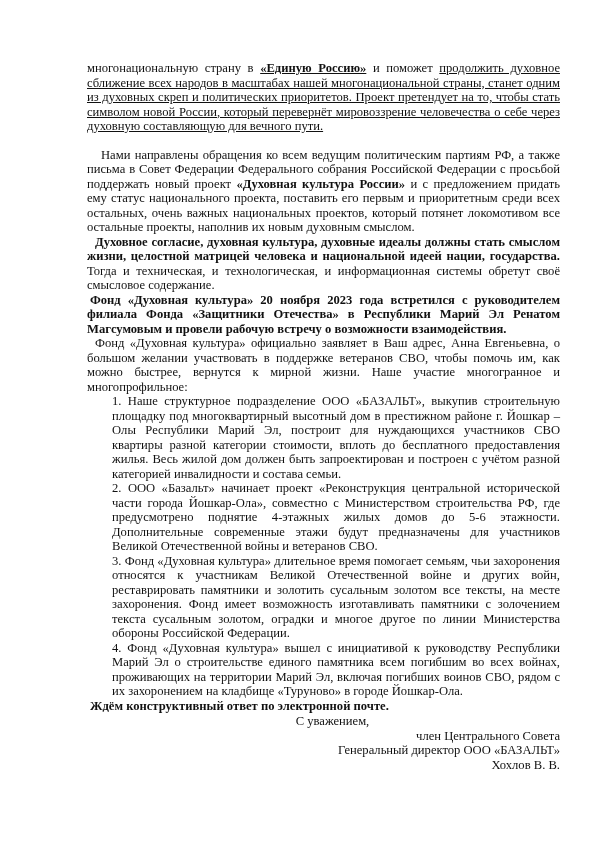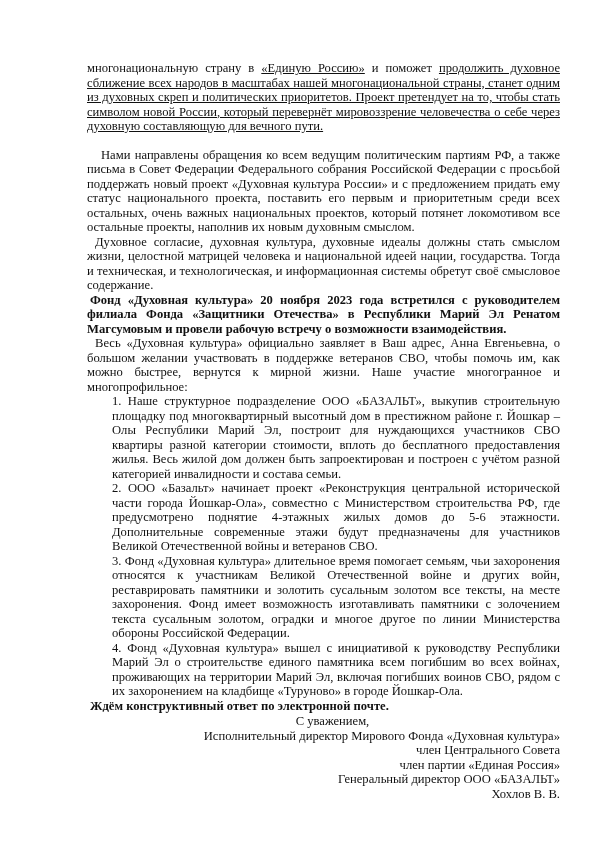--- a/index.html
+++ b/index.html
@@ -7,51 +7,49 @@
     .page {
       position: absolute; left: 87px; top: 61px; width: 473px;
       font-family: "Liberation Serif", serif; font-size: 12.6px; line-height: 14.5px;
       color: #111111; text-align: justify;
     }
     .p { margin: 0; }
     .ind { text-indent: 14px; }
     .ind2 { text-indent: 8px; }
     .ind3 { text-indent: 3px; font-weight: bold; }
     .gap { margin-top: 14px; }
-    b { font-weight: normal; }
+    b { font-weight: bold; }
     u { text-decoration: underline; text-underline-offset: 1px; }
     .item { text-indent: 0; margin-left: 25px; }
     .sig { margin-top: 1px; }
     .sigline { text-align: right; white-space: nowrap; margin: 0; }
     .sigfirst { display: flex; justify-content: center; white-space: nowrap; padding-left: 18px; }
   </style>
 </head>
 <body>
 
 <div class="page">
   <p class="p"><span>многонациональную страну в </span><b><u>«Единую Россию»</u></b><span> и  поможет </span><u>продолжить духовное сближение всех народов в масштабах нашей многонациональной страны, станет одним из духовных скреп и политических приоритетов. Проект претендует на то, чтобы стать символом новой России, который перевернёт мировоззрение человечества о себе через духовную составляющую для вечного пути.</u></p>
 
   <p class="p ind gap"><span>Нами направлены обращения ко всем ведущим политическим партиям РФ, а также письма в Совет Федерации Федерального собрания Российской Федерации с просьбой поддержать новый проект </span><b>«Духовная культура России»</b><span> и с предложением придать ему статус национального проекта, поставить его первым и приоритетным среди всех остальных, очень важных национальных проектов, который потянет локомотивом все остальные проекты, наполнив их новым духовным смыслом.</span></p>
 
   <p class="p ind2"><b>Духовное согласие, духовная культура, духовные идеалы должны стать смыслом жизни, целостной матрицей человека и национальной идеей нации, государства.</b><span> Тогда и техническая, и технологическая, и информационная системы обретут своё смысловое содержание.</span></p>
 
   <p class="p ind3">Фонд «Духовная культура» 20 ноября 2023 года встретился с руководителем филиала Фонда «Защитники Отечества» в Республики Марий Эл Ренатом Магсумовым и провели рабочую встречу о возможности взаимодействия.</p>
 
-  <p class="p ind2">Весь «Духовная культура» официально заявляет в Ваш адрес, Анна Евгеньевна, о большом желании участвовать в поддержке ветеранов СВО, чтобы помочь им, как можно быстрее, вернутся к мирной жизни. Наше участие многогранное и многопрофильное:</p>
+  <p class="p ind2">Фонд «Духовная культура» официально заявляет в Ваш адрес, Анна Евгеньевна, о большом желании участвовать в поддержке ветеранов СВО, чтобы помочь им, как можно быстрее, вернутся к мирной жизни. Наше участие многогранное и многопрофильное:</p>
 
   <p class="p item">1.   Наше структурное подразделение ООО «БАЗАЛЬТ», выкупив строительную площадку под многоквартирный  высотный дом в престижном районе   г. Йошкар – Олы Республики Марий Эл, построит для нуждающихся участников СВО квартиры разной категории стоимости, вплоть до бесплатного предоставления жилья. Весь жилой дом должен быть запроектирован и построен  с учётом разной категорией  инвалидности и состава семьи.</p>
   <p class="p item">2.   ООО «Базальт» начинает проект «Реконструкция центральной исторической части города Йошкар-Ола», совместно с Министерством строительства РФ,  где  предусмотрено поднятие 4-этажных жилых домов до 5-6 этажности. Дополнительные современные этажи будут предназначены для участников Великой Отечественной войны и ветеранов СВО.</p>
   <p class="p item">3. Фонд «Духовная культура» длительное время помогает семьям, чьи захоронения относятся к участникам Великой Отечественной войне и других войн, реставрировать памятники и золотить сусальным золотом все тексты,  на месте захоронения. Фонд имеет возможность изготавливать памятники с золочением текста сусальным золотом, оградки и многое другое по линии Министерства обороны Российской Федерации.</p>
   <p class="p item">4.    Фонд «Духовная культура» вышел с инициативой к руководству Республики Марий Эл о строительстве единого памятника всем погибшим во всех войнах, проживающих  на территории Марий Эл, включая погибших воинов СВО, рядом с их захоронением на кладбище «Туруново» в городе Йошкар-Ола.</p>
 
   <p class="p ind3">Ждём конструктивный ответ по электронной почте.</p>
 
   <div class="sig">
     <div class="sigfirst">
       <span>С уважением,</span>
     </div>
-    <p class="sigline">Исполнительный директор Мирового Фонда «Духовная культура»</p>
     <p class="sigline">член Центрального Совета</p>
-    <p class="sigline">член партии «Единая Россия»</p>
     <p class="sigline">Генеральный директор ООО «БАЗАЛЬТ»</p>
     <p class="sigline">Хохлов В. В.</p>
   </div>
 </div>
 
 </body></html>

